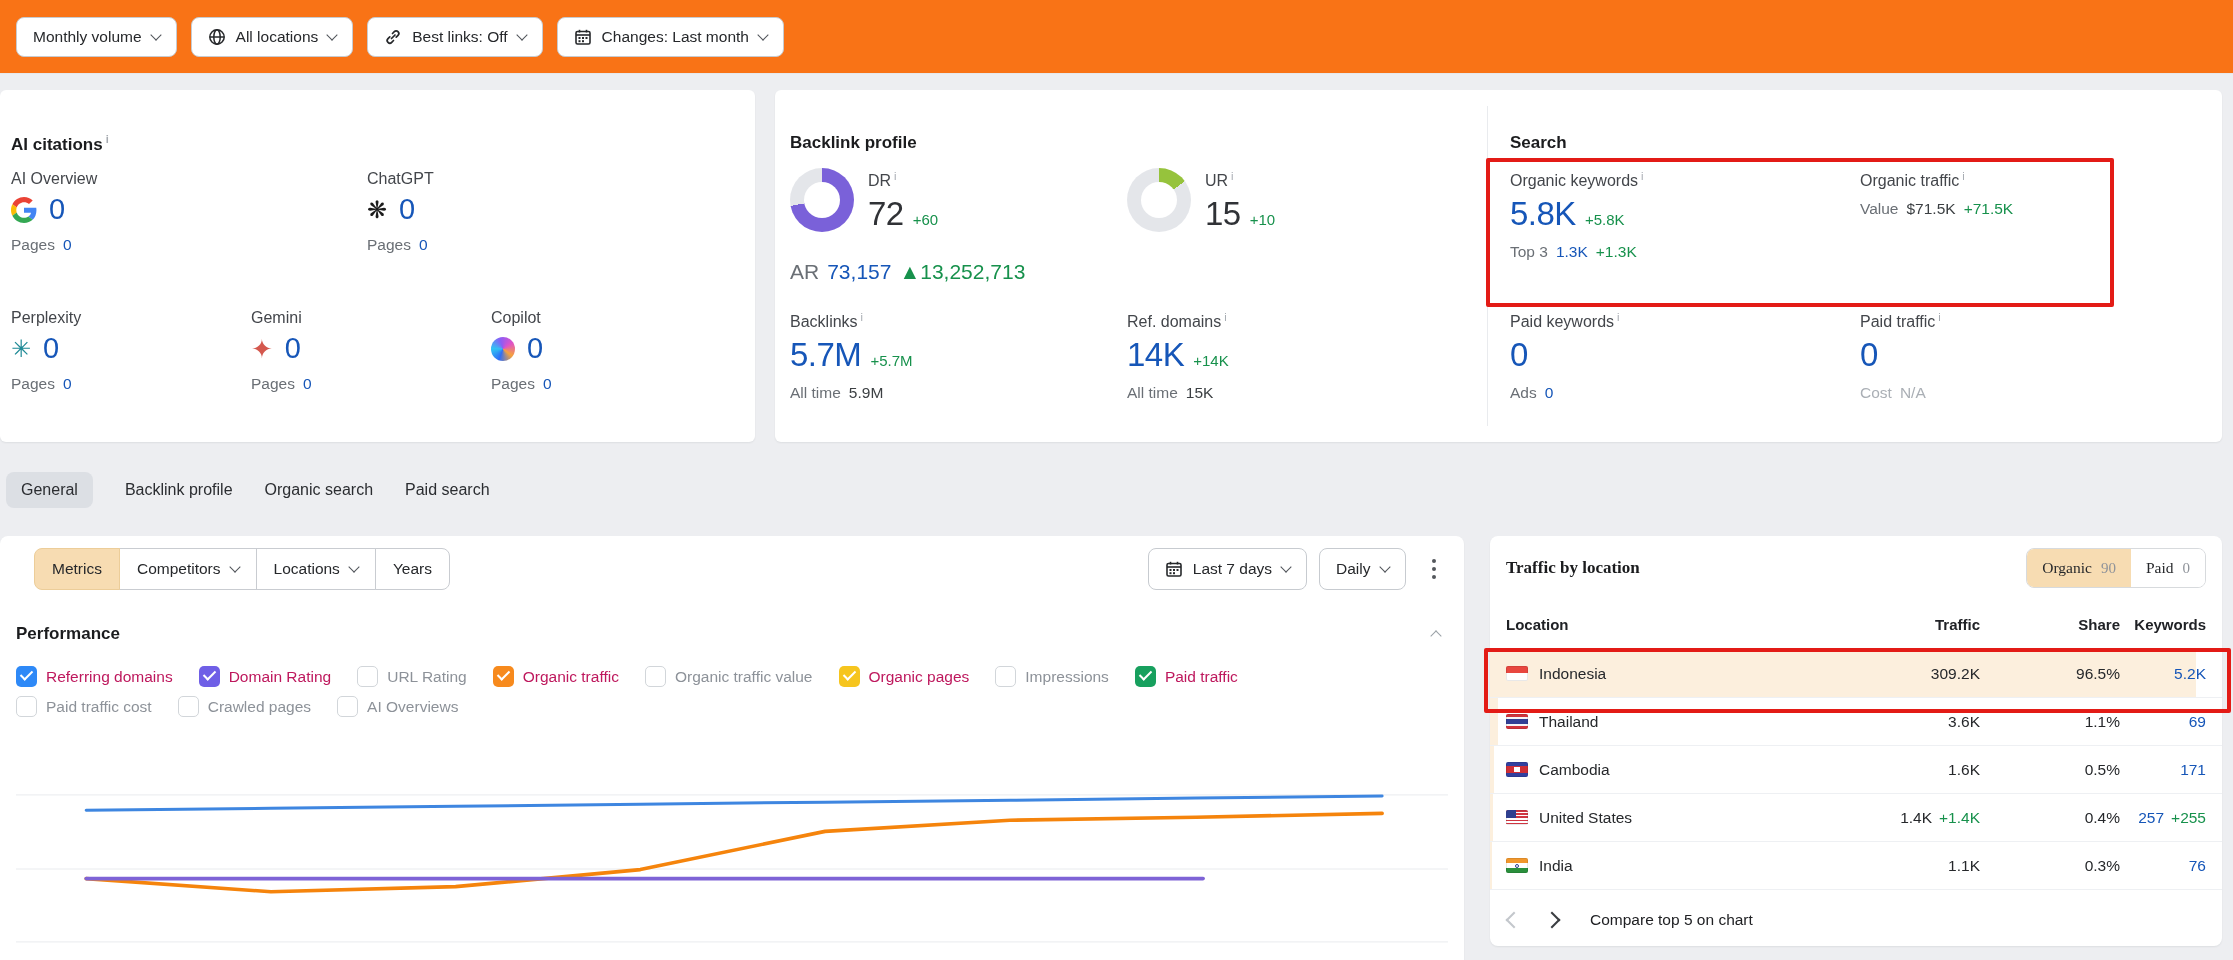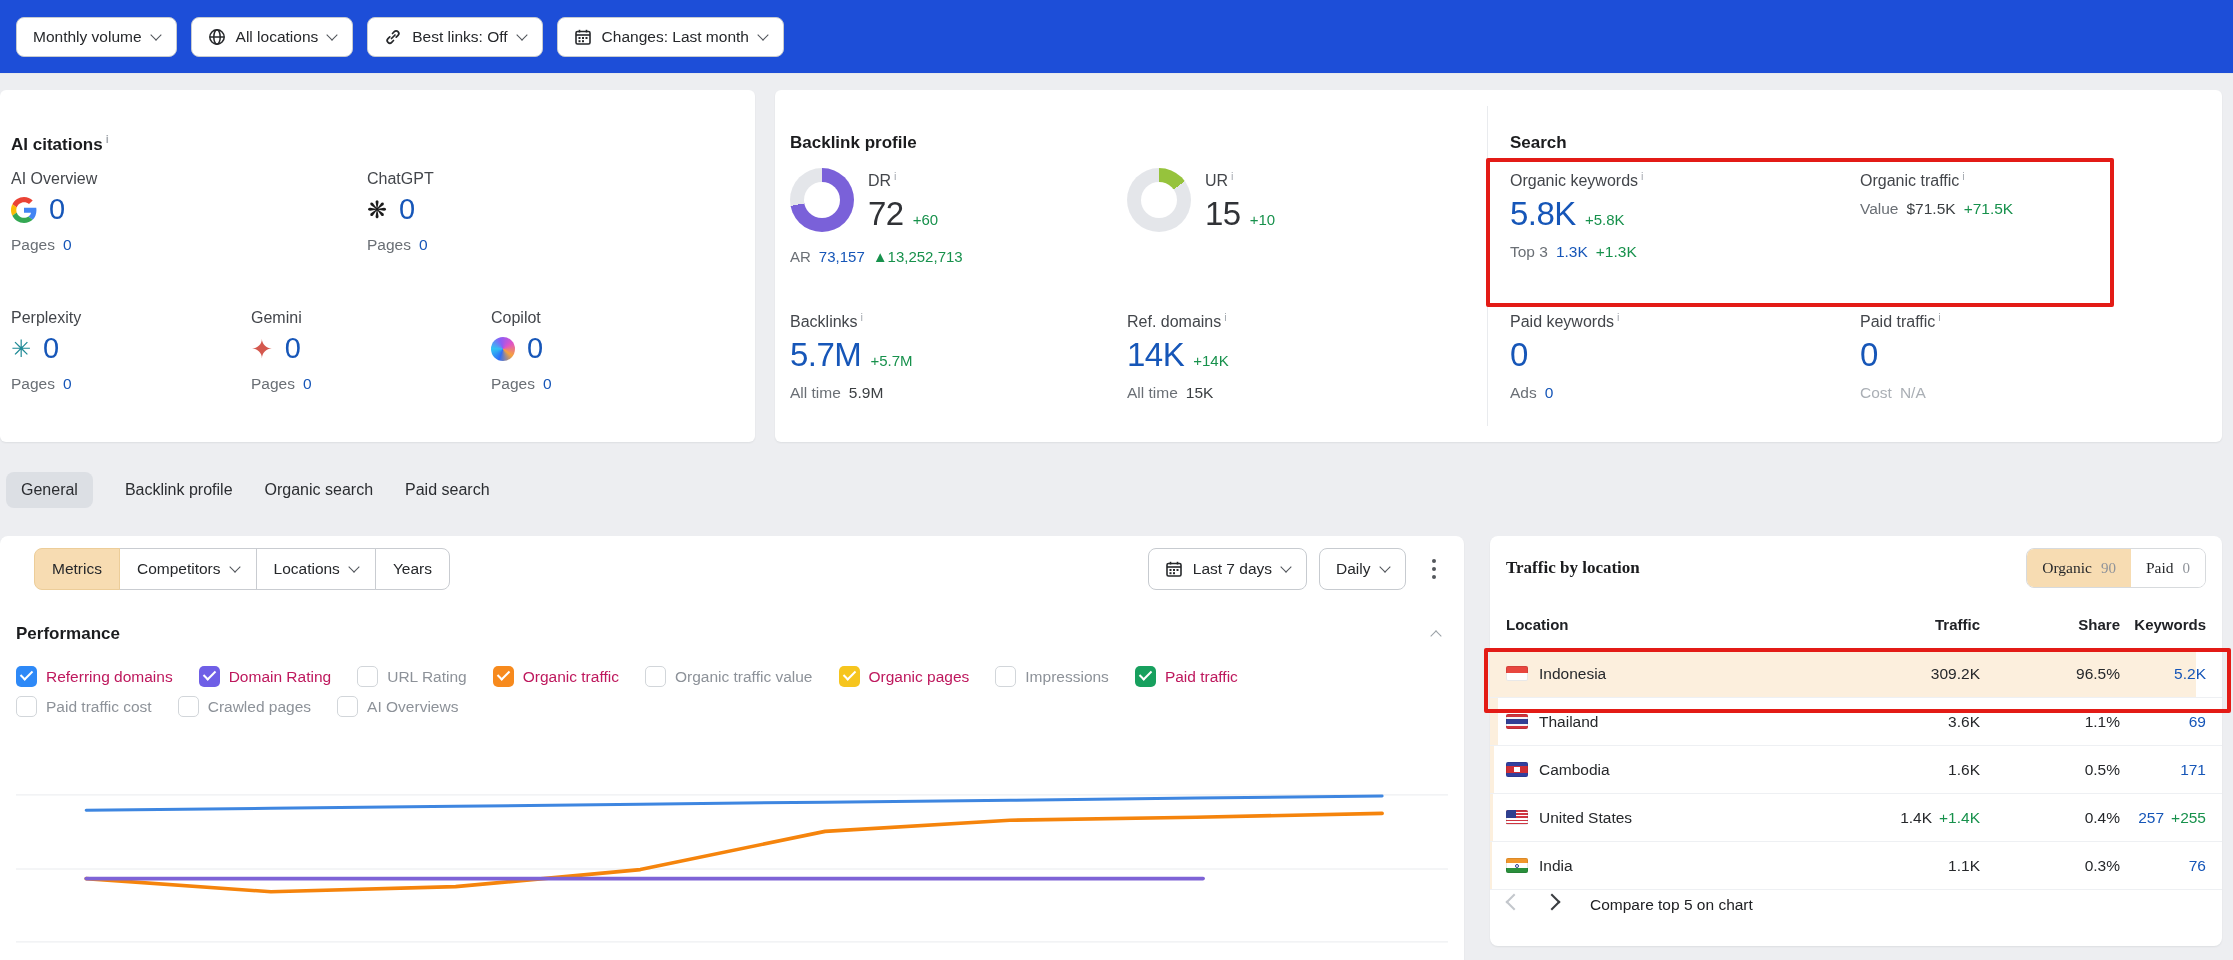--- a/index.html
+++ b/index.html
@@ -1,20 +1,20 @@
 <!DOCTYPE html>
 <html><head>
 <meta charset="utf-8">
 <style>
   html,body{margin:0;padding:0;}
   body{width:2233px;height:960px;background:#edeef1;font-family:"Liberation Sans","DejaVu Sans",sans-serif;color:#1d1e20;overflow:hidden;position:relative;}
   .page{position:absolute;inset:0;}
 
   
-  .topbar{position:absolute;left:0;top:0;width:2233px;height:74px;background:#1d4ed8;border-bottom:1px solid #e6e8eb;display:flex;align-items:center;gap:14px;padding-left:16px;box-sizing:border-box;}
+  .topbar{position:absolute;left:0;top:0;width:2233px;height:74px;background:#f97316;border-bottom:1px solid #e6e8eb;display:flex;align-items:center;gap:14px;padding-left:16px;box-sizing:border-box;}
   .tool-btn{display:inline-flex;align-items:center;gap:10px;height:40px;padding:0 16px;border:1px solid #c7cbd0;border-radius:8px;background:#fff;font-size:15.5px;font-weight:500;color:#26282b;cursor:pointer;white-space:nowrap;}
   .tool-btn svg{flex:none;}
   .chev{display:inline-block;width:7px;height:7px;border-right:1.8px solid #50545a;border-bottom:1.8px solid #50545a;transform:rotate(45deg);margin-top:-4px;}
   .chev.up{transform:rotate(-135deg);margin-top:4px;border-color:#9aa0a6;}
 
   
   .card{position:absolute;background:#fff;border-radius:6px;box-shadow:0 1px 2px rgba(20,24,31,.07);}
   .card-ai{left:0;top:90px;width:755px;height:352px;}
   .card-main{left:775px;top:90px;width:1447px;height:352px;}
   .card-title{position:absolute;font-size:17px;font-weight:700;color:#1b1c1e;}
@@ -41,21 +41,21 @@
   .glyph{font-size:24px;line-height:1;}
   .glyph.openai{color:#1c1c1c;} .glyph.perplexity{color:#1f8a96;} .glyph.gemini{color:#d4584e;font-size:26px;}
   .copilot-blob{width:24px;height:24px;border-radius:50%;background:conic-gradient(from 200deg,#2f6df6,#31c4f3,#8b5cf6,#e052c8,#f6a23c,#2f6df6);}
 
   
   .donut-group{position:absolute;display:flex;gap:14px;}
   .bp-dr{left:15px;top:78px;} .bp-ur{left:352px;top:78px;}
   .donut{width:64px;height:64px;border-radius:50%;position:relative;flex:none;}
   .donut::after{content:"";position:absolute;inset:14px;background:#fff;border-radius:50%;}
   .donut-info .mlabel{display:block;margin-top:2px;}
-  .ar-line{position:absolute;left:15px;top:158px;font-size:15px;color:#6a6f75;display:flex;gap:8px;align-items:baseline;}
+  .ar-line{position:absolute;left:15px;top:170px;font-size:21px;color:#6a6f75;display:flex;gap:8px;align-items:baseline;}
   .ar-line .lnk{color:#1656b8;}
   .ar-line .grn{color:#17914c;}
   .metric-block{position:absolute;width:300px;}
   .bp-bl{left:15px;top:221px;} .bp-rd{left:352px;top:221px;}
   .v-div{position:absolute;left:712px;top:16px;bottom:16px;width:1px;background:#e9ebee;}
 
   
   .s-title{left:735px;top:26px;}
   .sm{position:absolute;width:320px;}
   .sm-ok{left:735px;top:80px;} .sm-ot{left:1085px;top:80px;}
@@ -106,21 +106,21 @@
   .tog-seg .cnt{margin-left:9px;color:#8f939a;font-size:15px;}
   .col-head,.t-row{display:grid;grid-template-columns:1fr 120px 140px 86px;align-items:center;padding:0 16px;box-sizing:border-box;}
   .col-head{height:50px;border-bottom:1px solid #e4e7ea;font-weight:700;font-size:15px;color:#202226;}
   .col-head .r,.t-row .r{text-align:right;}
   .t-row{height:48px;border-bottom:1px solid #eef0f3;position:relative;font-size:15.5px;color:#26282b;cursor:pointer;}
   .t-row>*{position:relative;z-index:1;}
   .row-fill{position:absolute;left:0;top:0;bottom:0;background:#fcefdd;z-index:0 !important;}
   .loc-cell{display:flex;align-items:center;gap:11px;}
   .t-row .lnk{color:#1656b8;}
   .t-row .grn{color:#17914c;margin-left:7px;}
-  .tbl-footer{display:flex;align-items:flex-start;gap:26px;padding:0 18px;height:48px;margin-top:6px;}
+  .tbl-footer{display:flex;align-items:center;gap:26px;padding:0 18px;height:48px;margin-top:6px;}
   .pg{width:10px;height:10px;border-right:2.4px solid #3a3d41;border-bottom:2.4px solid #3a3d41;display:inline-block;cursor:pointer;}
   .pg.prev{transform:rotate(135deg);border-color:#c3c7cc;}
   .pg.next{transform:rotate(-45deg);}
   .ft-label{font-size:15.5px;color:#202124;margin-left:6px;}
 
   
   .flag{width:22px;height:15px;border-radius:2px;position:relative;overflow:hidden;box-shadow:inset 0 0 0 1px rgba(0,0,0,.09);flex:none;}
   .flag-id{background:linear-gradient(#e8473f 0 50%,#fff 50%);}
   .flag-th{background:linear-gradient(#d0343c 0 17%,#f5f6f7 17% 34%,#324095 34% 66%,#f5f6f7 66% 83%,#d0343c 83%);}
   .flag-kh{background:linear-gradient(#32409f 0 27%,#cf2e35 27% 73%,#32409f 73%);}

